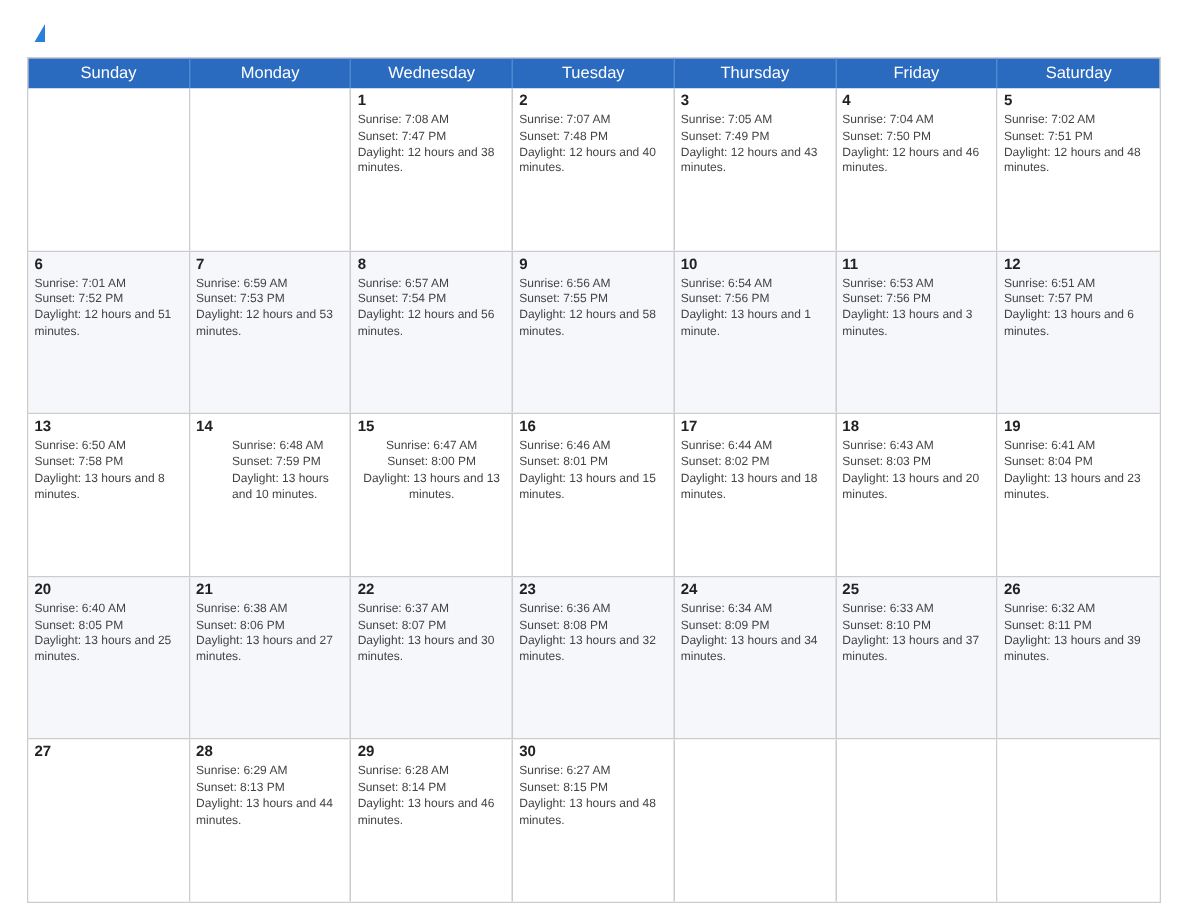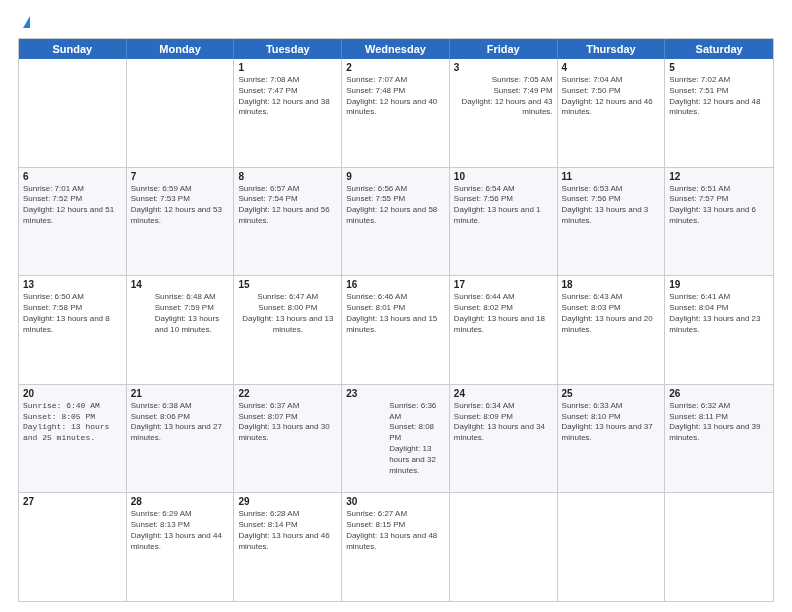--- a/index.html
+++ b/index.html
@@ -73,21 +73,21 @@
       border: 1px solid #ccc;
     }
     .cal-header {
       display: grid;
       grid-template-columns: repeat(7, 1fr);
       background: #2a6bbf;
     }
     .cal-header-cell {
       color: #fff;
       font-size: 11px;
-      font-weight: bold;
+      font-weight: normal;
       text-align: center;
       padding: 4px 14px;
       border-right: 1px solid #4a8bd0;
     }
     .cal-header-cell:last-child { border-right: none; }
     .cal-body {
       flex: 1;
       display: flex;
       flex-direction: column;
     }
@@ -139,45 +139,45 @@
     <div class="title-block">
       <div class="title-month"></div>
       <div class="title-location"></div>
     </div>
   </div>
 
   <div class="calendar">
     <div class="cal-header">
     <div class="cal-header-cell">Sunday</div>
         <div class="cal-header-cell">Monday</div>
+        <div class="cal-header-cell">Wednesday</div>
         <div class="cal-header-cell">Tuesday</div>
-        <div class="cal-header-cell">Wednesday</div>
+        <div class="cal-header-cell">Thursday</div>
         <div class="cal-header-cell">Friday</div>
-        <div class="cal-header-cell">Thursday</div>
         <div class="cal-header-cell">Saturday</div>
       </div>
     <div class="cal-body">
     <div class="cal-row">
           <div class="cal-cell empty"></div>
           <div class="cal-cell empty"></div>
           <div class="cal-cell">
             <span class="day-num">1</span>
             <div class="cell-text" style="white-space: pre-line;">Sunrise: 7:08 AM
 Sunset: 7:47 PM
 Daylight: 12 hours and 38 minutes.</div>
           </div>
           <div class="cal-cell">
             <span class="day-num">2</span>
             <div class="cell-text" style="white-space: pre-line;">Sunrise: 7:07 AM
 Sunset: 7:48 PM
 Daylight: 12 hours and 40 minutes.</div>
           </div>
           <div class="cal-cell">
             <span class="day-num">3</span>
-            <div class="cell-text" style="white-space: pre-line; text-align: right;">Sunrise: 7:05 AM
+            <div class="cell-text" style="white-space: pre-line;">Sunrise: 7:05 AM
 Sunset: 7:49 PM
 Daylight: 12 hours and 43 minutes.</div>
           </div>
           <div class="cal-cell">
             <span class="day-num">4</span>
             <div class="cell-text" style="white-space: pre-line;">Sunrise: 7:04 AM
 Sunset: 7:50 PM
 Daylight: 12 hours and 46 minutes.</div>
           </div>
           <div class="cal-cell">
@@ -271,39 +271,39 @@
           <div class="cal-cell">
             <span class="day-num">19</span>
             <div class="cell-text" style="white-space: pre-line;">Sunrise: 6:41 AM
 Sunset: 8:04 PM
 Daylight: 13 hours and 23 minutes.</div>
           </div>
         </div>
         <div class="cal-row">
           <div class="cal-cell">
             <span class="day-num">20</span>
-            <div class="cell-text" style="white-space: pre-line; font-family: Liberation Mono, monospace;">Sunrise: 6:40 AM
+            <div class="cell-text" style="white-space: pre-line;">Sunrise: 6:40 AM
 Sunset: 8:05 PM
 Daylight: 13 hours and 25 minutes.</div>
           </div>
           <div class="cal-cell">
             <span class="day-num">21</span>
             <div class="cell-text" style="white-space: pre-line;">Sunrise: 6:38 AM
 Sunset: 8:06 PM
 Daylight: 13 hours and 27 minutes.</div>
           </div>
           <div class="cal-cell">
             <span class="day-num">22</span>
             <div class="cell-text" style="white-space: pre-line;">Sunrise: 6:37 AM
 Sunset: 8:07 PM
 Daylight: 13 hours and 30 minutes.</div>
           </div>
           <div class="cal-cell">
             <span class="day-num">23</span>
-            <div class="cell-text" style="white-space: pre-line; margin-left: 43px;">Sunrise: 6:36 AM
+            <div class="cell-text" style="white-space: pre-line;">Sunrise: 6:36 AM
 Sunset: 8:08 PM
 Daylight: 13 hours and 32 minutes.</div>
           </div>
           <div class="cal-cell">
             <span class="day-num">24</span>
             <div class="cell-text" style="white-space: pre-line;">Sunrise: 6:34 AM
 Sunset: 8:09 PM
 Daylight: 13 hours and 34 minutes.</div>
           </div>
           <div class="cal-cell">

